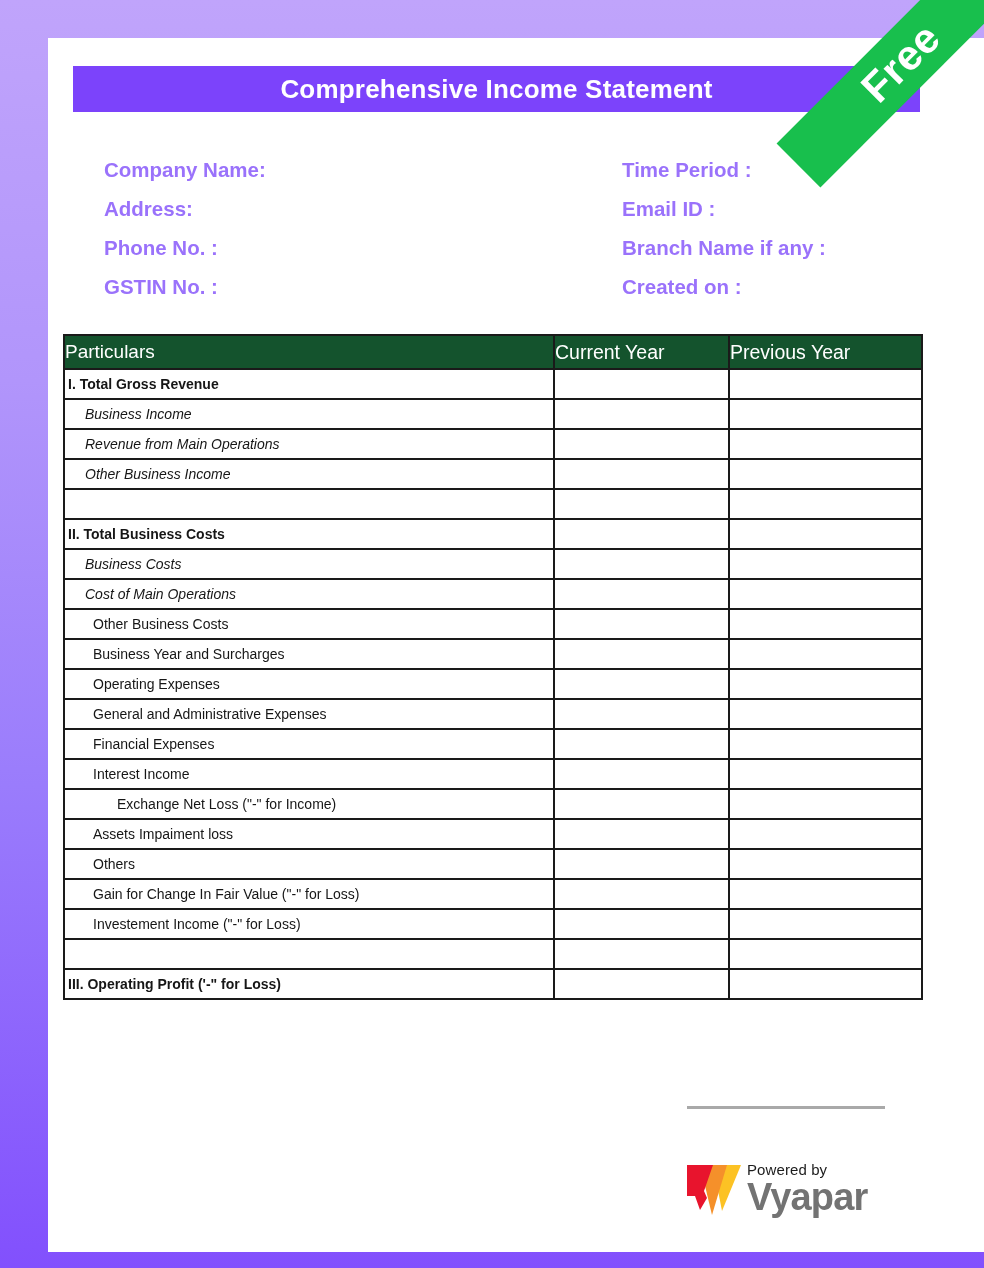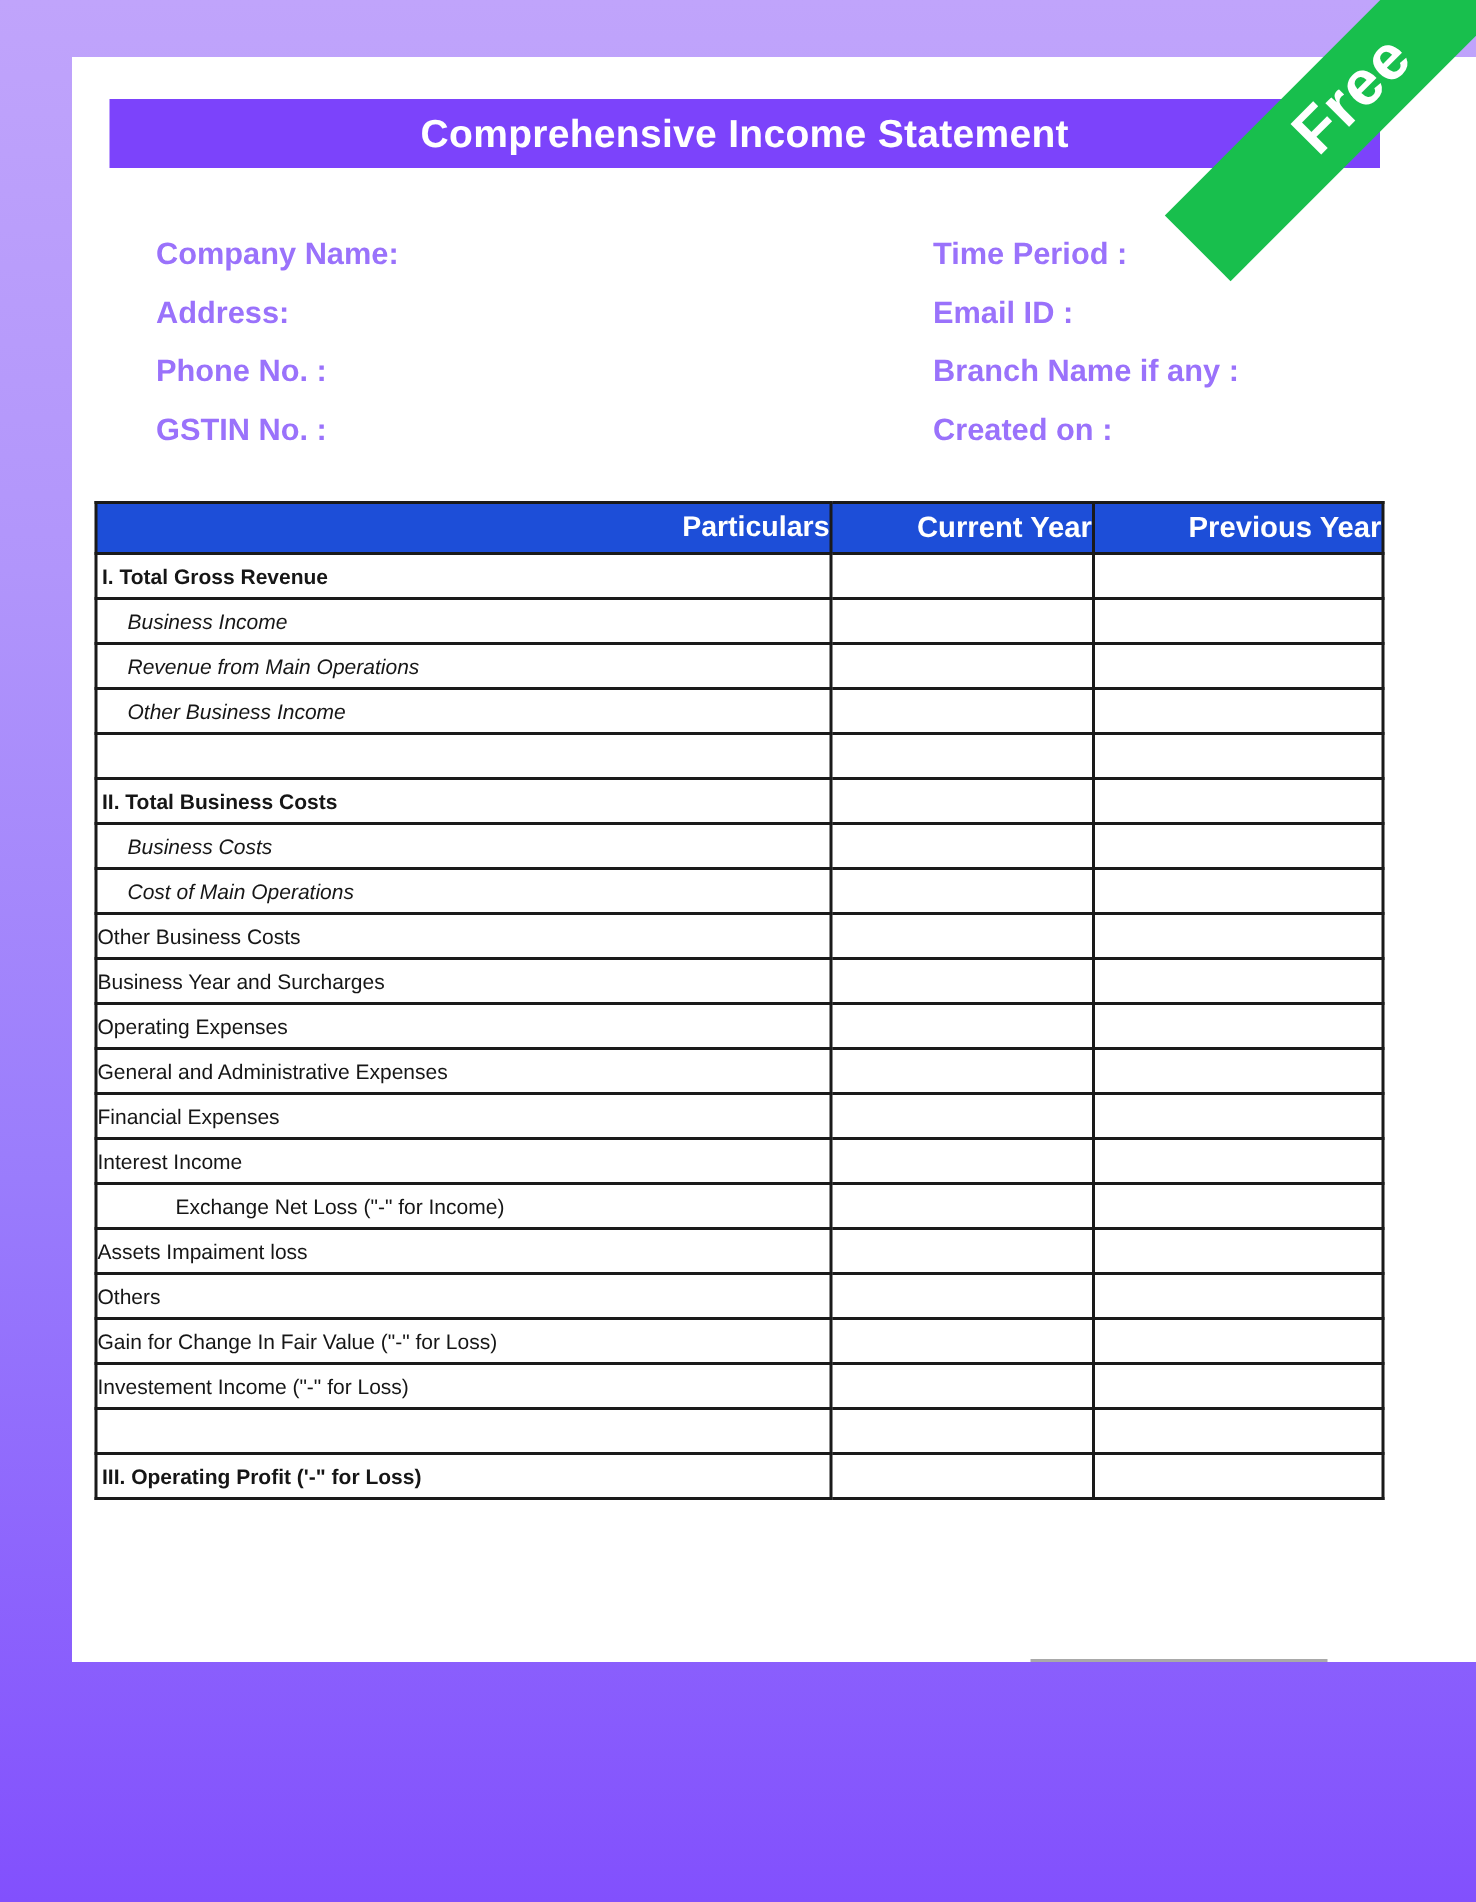--- a/index.html
+++ b/index.html
@@ -15,21 +15,21 @@
     overflow: hidden;
     position: relative;
   }
 
   
   #doc-card {
     position: absolute;
     left: 48px;
     top: 38px;
     width: 936px;
-    height: 1070px;
+    height: 1214px;
     background: #ffffff;
     overflow: hidden;
   }
 
   
   #title-banner {
     position: absolute;
     left: 25px;
     top: 28px;
     width: 847px;
@@ -85,26 +85,26 @@
 
   #statement-table th,
   #statement-table td {
     border: 2px solid #1a1a1a;
     height: 30px;
     padding: 0;
     vertical-align: middle;
   }
 
   #statement-table thead th {
-    background: #1d4ed8;
+    background: #14532d;
     color: #ffffff;
     font-family: "Liberation Sans", sans-serif;
     font-size: 19.5px;
-    font-weight: bold;
-    text-align: right;
+    font-weight: normal;
+    text-align: left;
     height: 34px;
     white-space: nowrap;
   }
   #statement-table thead th.th-particulars {
     font-family: "Liberation Sans Narrow", "Liberation Sans", sans-serif;
     font-size: 19px;
   }
 
   .cell-label {
     font-family: "Liberation Sans Narrow", "Liberation Sans", sans-serif;
@@ -117,21 +117,21 @@
   }
   td.particulars-cell {
     position: relative;
     overflow: visible;
   }
   .cell-label.lvl-head {
     font-weight: bold;
     padding-left: 3px;
   }
   .cell-label.lvl-1 { padding-left: 20px; font-style: italic; }
-  .cell-label.lvl-2 { }
+  .cell-label.lvl-2 { padding-left: 28px; }
   .cell-label.lvl-3 { padding-left: 52px; }
 
   tr.tall-row td { height: 61px; }
   tr.tall-row td.particulars-cell .cell-label {
     padding-top: 30px;
   }
   td.split-cell {
     padding: 0;
     border: none;
   }

